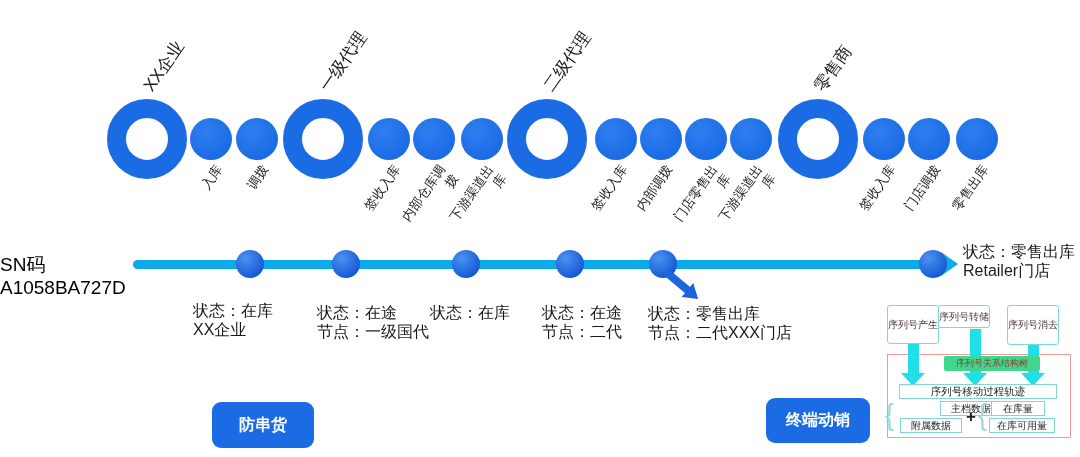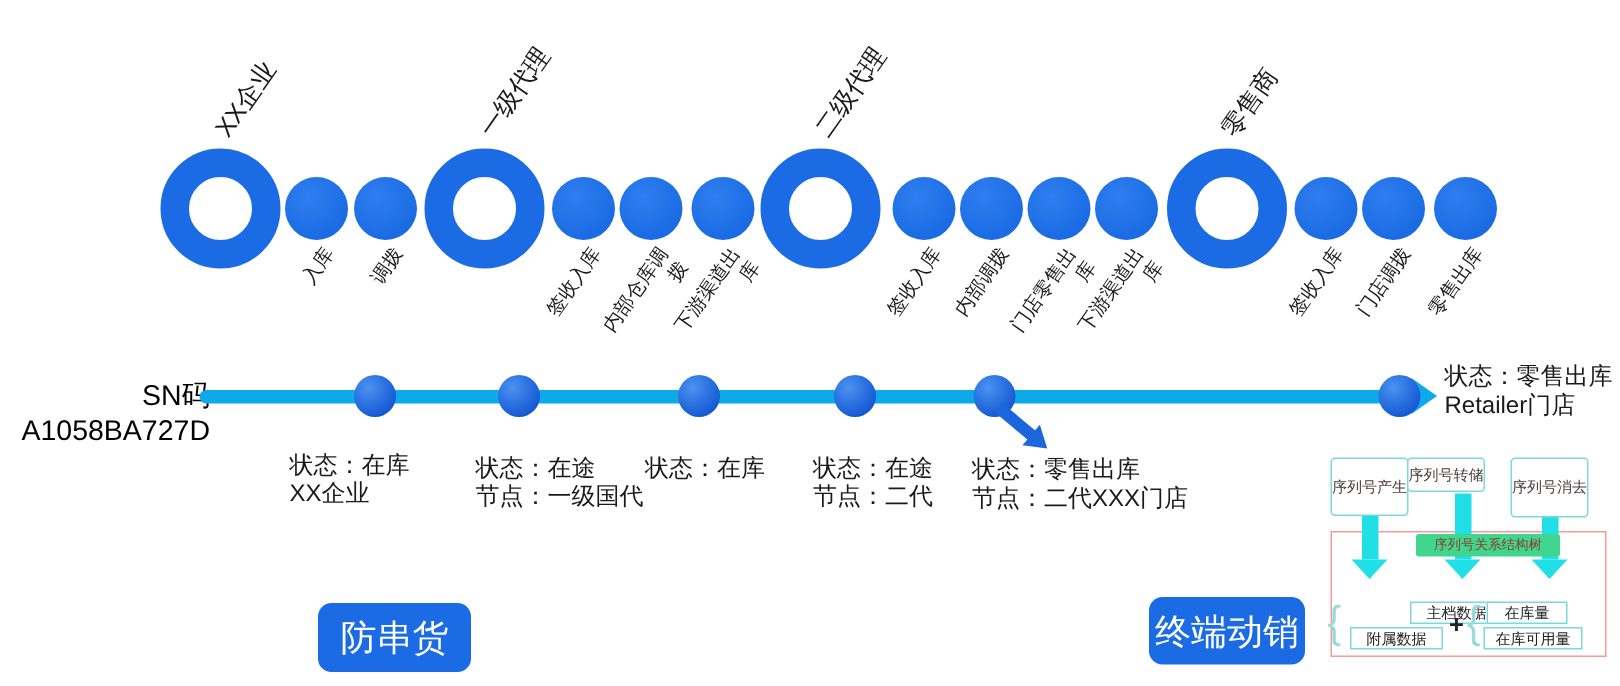--- a/index.html
+++ b/index.html
@@ -18,35 +18,35 @@
   .ring{position:absolute;top:99px;width:80px;height:80px;box-sizing:border-box;
         border:19px solid var(--blue);border-radius:50%;background:#fff;}
   .cdot{position:absolute;top:118px;width:42px;height:42px;border-radius:50%;
         background:radial-gradient(circle at 38% 32%, #2f7ff0 0%, #1b6ce4 70%);}
   .chain-label{position:absolute;top:74px;font-size:17px;line-height:22px;white-space:nowrap;
         color:#1a1a1a;transform:rotate(-55deg);transform-origin:0 100%;}
   .step-label{position:absolute;top:162px;font-size:13px;line-height:15.5px;color:#1a1a1a;
         white-space:pre-line;text-align:right;transform:rotate(-55deg);transform-origin:100% 0;}
 
   
-  .sn-label{position:absolute;left:0;top:253px;width:140px;text-align:right;
+  .sn-label{position:absolute;left:0;top:253px;width:140px;text-align:left;
         font-size:19px;line-height:23px;color:#000;white-space:pre-line;}
   .tl-line{position:absolute;left:133px;top:260px;width:810px;height:9px;
         background:var(--cyan);border-radius:5px;}
   .tl-arrowhead{position:absolute;left:941px;top:252px;width:0;height:0;
         border-top:12px solid transparent;border-bottom:12px solid transparent;
         border-left:17px solid var(--cyan);}
   .tl-dot{position:absolute;top:250px;width:28px;height:28px;border-radius:50%;
         background:radial-gradient(circle at 35% 30%, #4b92f2 0%, #1459d2 75%);}
   .status{position:absolute;font-size:16px;line-height:19px;color:#1a1a1a;white-space:nowrap;}
   .status div{white-space:nowrap;}
   .status .small{font-size:13.5px;}
 
   
-  .tag{position:absolute;background:var(--blue);color:#fff;font-weight:normal;font-size:24px;
+  .tag{position:absolute;background:var(--blue);color:#fff;font-weight:bold;font-size:16px;
         border-radius:9px;display:flex;align-items:center;justify-content:center;}
 
   
   .mini-box{position:absolute;box-sizing:border-box;background:#fff;border:1px solid var(--teal-border);
         border-radius:3px;display:flex;align-items:center;justify-content:center;
         font-size:10px;color:#4a3a38;white-space:nowrap;z-index:2;}
   .mini-arrow{position:absolute;width:24px;z-index:1;}
   .mini-arrow .shaft{width:11px;height:44px;background:var(--aqua);margin:0 auto;}
   .mini-arrow .head{width:0;height:0;margin:0 auto;
         border-left:12px solid transparent;border-right:12px solid transparent;
@@ -169,20 +169,21 @@
     <div class="shaft"></div>
       <div class="head"></div>
   </div>
   <div class="mini-arrow" style="left:1021px;top:329px">
     <div class="shaft"></div>
       <div class="head"></div>
   </div>
 
   <div class="red-frame"></div>
   <div class="green-box">序列号关系结构树</div>
+  <div class="track-box">序列号移动过程轨迹</div>
 
   <div class="brace" style="left:885px;top:399px">{</div>
   <div class="small-box" style="left:940px;top:401px;width:62px">主档数据</div>
   <div class="small-box" style="left:900px;top:418px;width:62px">附属数据</div>
   <div class="plus" style="left:966px;top:407px">+</div>
   <div class="brace" style="left:978px;top:399px">{</div>
   <div class="small-box" style="left:991px;top:401px;width:54px">在库量</div>
   <div class="small-box" style="left:989px;top:418px;width:66px">在库可用量</div>
 
 </div>

